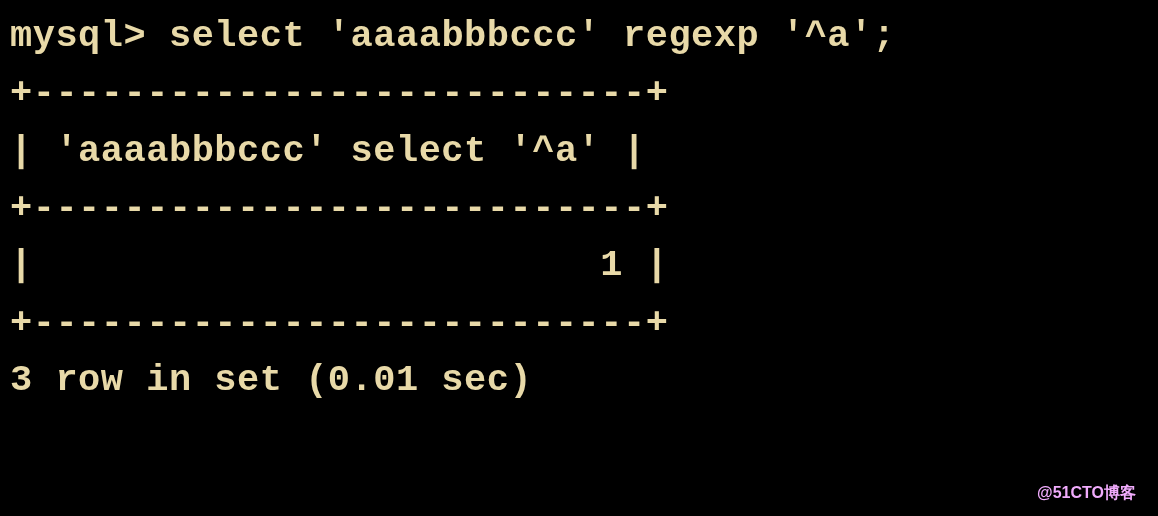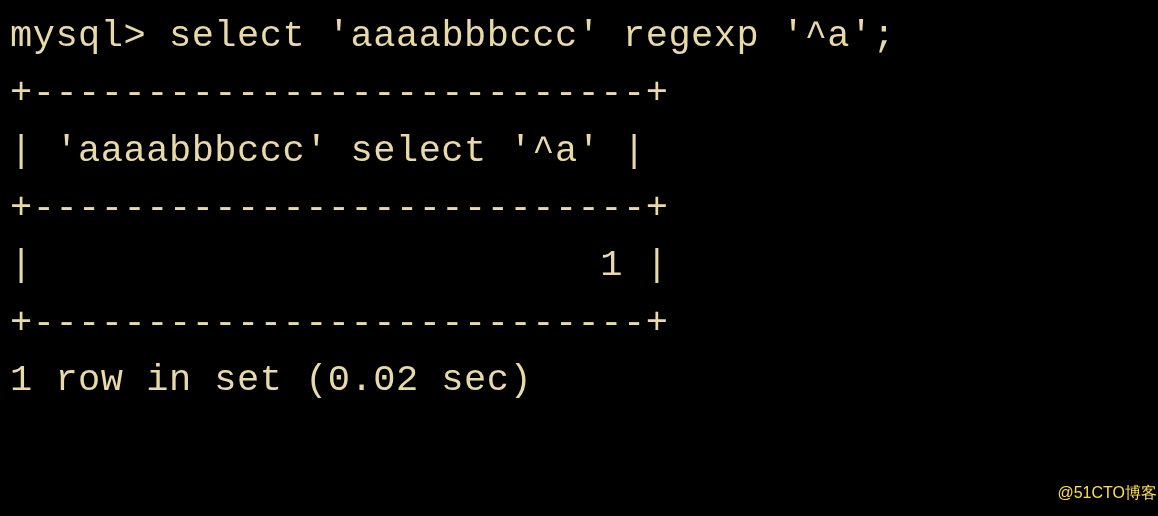--- a/index.html
+++ b/index.html
@@ -1,49 +1,50 @@
 <!DOCTYPE html>
 <html><head>
   <meta charset="utf-8">
   <style>
     * {
       margin: 0;
       padding: 0;
       box-sizing: border-box;
+      font-weight: bold;
     }
     body {
       background: #000;
       font-family: 'Courier New', Courier, monospace;
       color: #e8d9a8;
       font-size: 37px;
       line-height: 1.55;
       padding: 8px 10px;
       width: 1158px;
       height: 516px;
       overflow: hidden;
       position: relative;
       letter-spacing: 0.5px;
     }
     .line {
       white-space: pre;
     }
     .watermark {
       position: absolute;
       bottom: 10px;
-      right: 1px;
-      color: #fde047;
+      right: 22px;
+      color: #f0abfc;
       font-size: 16px;
       font-family: Arial, sans-serif;
       letter-spacing: 0;
     }
   </style>
 </head>
 <body>
 
 <div class="line"><span>mysql&gt; </span><span>select 'aaaabbbccc' regexp '^a';</span></div>
 <div class="line">+---------------------------+</div>
 <div class="line">| 'aaaabbbccc' select '^a' |</div>
 <div class="line">+---------------------------+</div>
 <div class="line">|                         1 |</div>
 <div class="line">+---------------------------+</div>
-<div class="line">1 row in set (0.02 sec)</div>
+<div class="line">3 row in set (0.01 sec)</div>
 
 <div class="watermark">@51CTO博客</div>
 
 </body></html>

